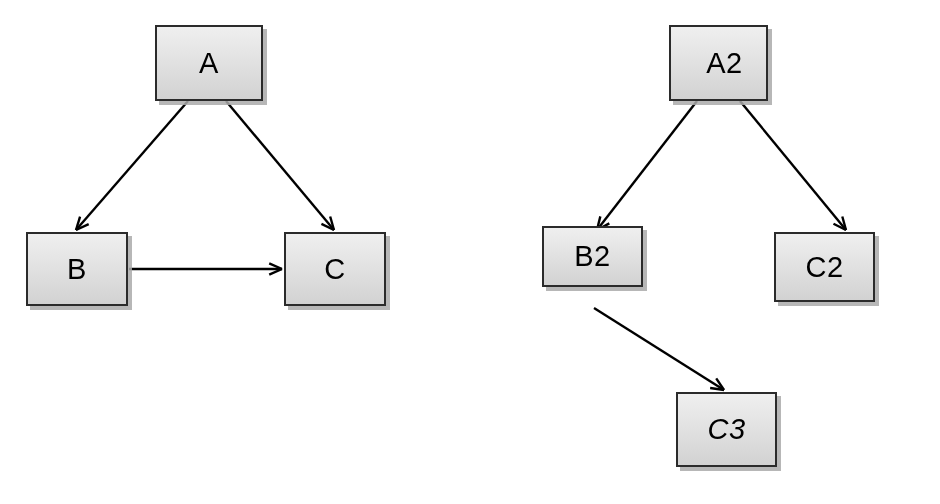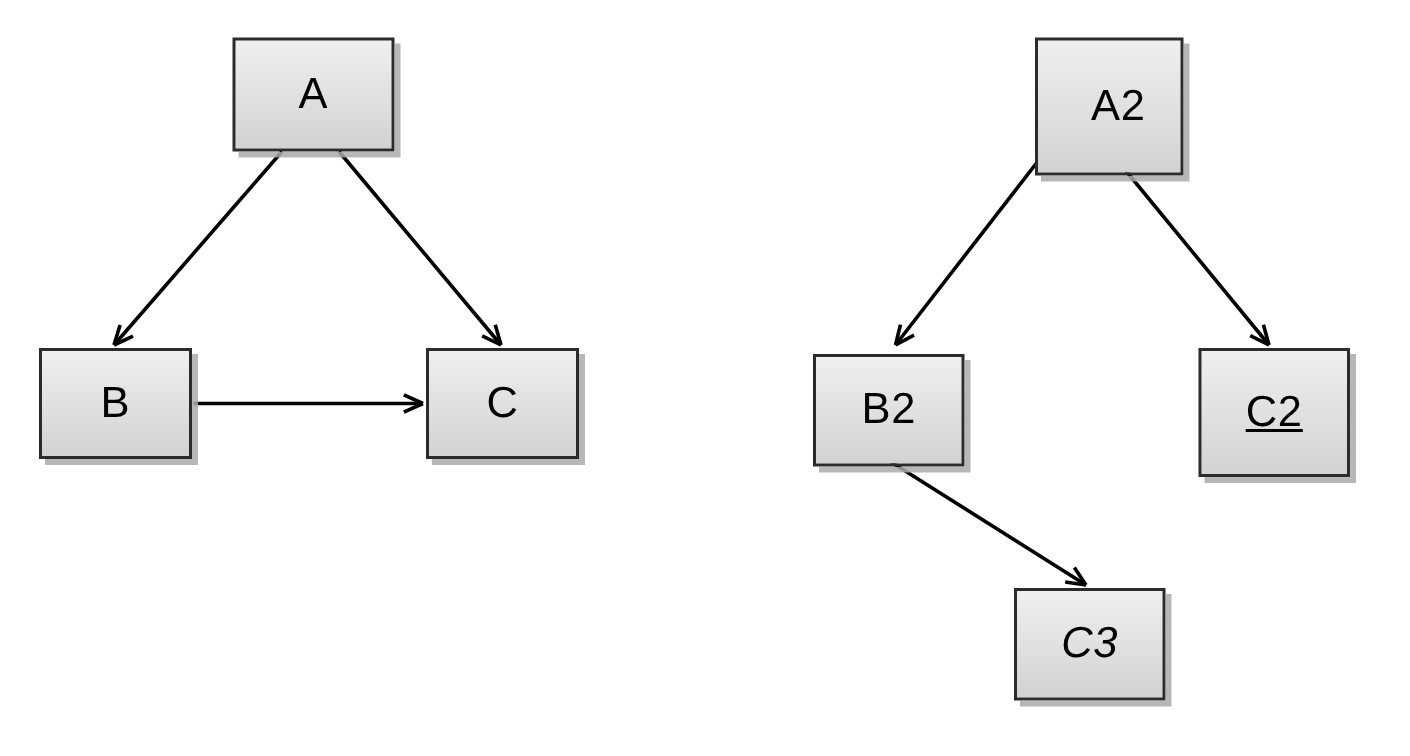--- a/index.html
+++ b/index.html
@@ -87,27 +87,27 @@
   <div id="nodes-layer">
       <div class="node" style="left: 155px; top: 25px; width: 108px; height: 76px;">
         <span class="node-label">A</span>
       </div>
       <div class="node" style="left: 26px; top: 232px; width: 102px; height: 74px;">
         <span class="node-label">B</span>
       </div>
       <div class="node" style="left: 284px; top: 232px; width: 102px; height: 74px;">
         <span class="node-label">C</span>
       </div>
-      <div class="node" style="left: 690px; top: 25px; width: 99px; height: 92px; padding-left: 12px;">
+      <div class="node" style="left: 669px; top: 25px; width: 99px; height: 76px; padding-left: 12px;">
         <span class="node-label">A2</span>
       </div>
-      <div class="node" style="left: 542px; top: 236px; width: 101px; height: 75px;">
+      <div class="node" style="left: 542px; top: 226px; width: 101px; height: 61px;">
         <span class="node-label">B2</span>
       </div>
-      <div class="node" style="left: 799px; top: 232px; width: 101px; height: 86px; text-decoration: underline;">
+      <div class="node" style="left: 774px; top: 232px; width: 101px; height: 70px;">
         <span class="node-label">C2</span>
       </div>
       <div class="node" style="left: 676px; top: 392px; width: 101px; height: 75px; font-style: italic;">
         <span class="node-label">C3</span>
       </div>
     </div>
 
 </div>
 
 </body></html>

